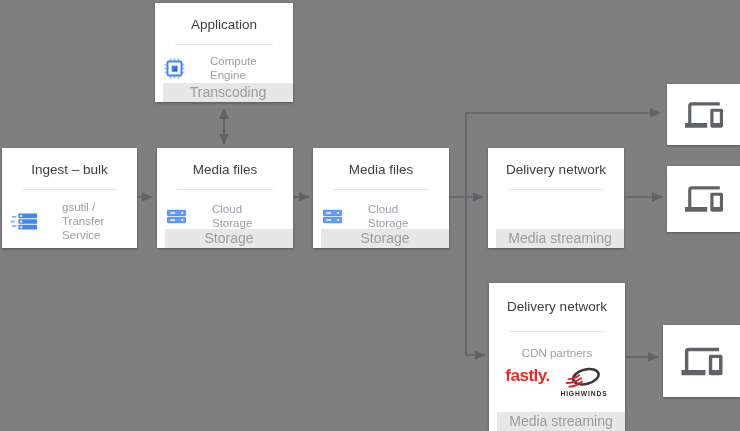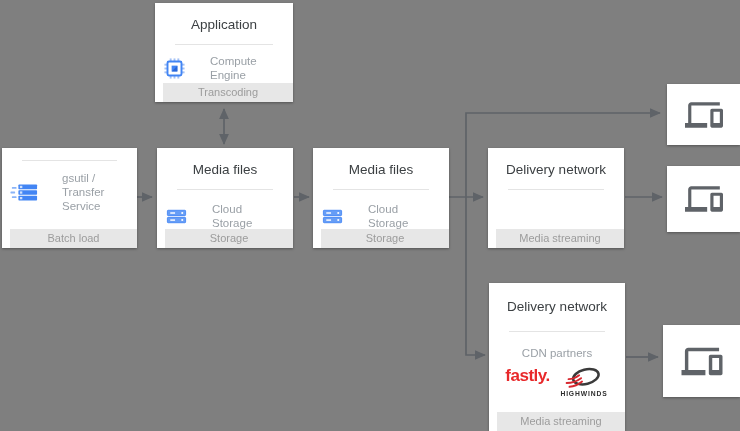--- a/index.html
+++ b/index.html
@@ -49,21 +49,21 @@
     line-height: 1.2;
   }
   .service-label.wrap { max-width: 88px; }
   .node-footer {
     position: absolute;
     left: 8px; right: 0; bottom: 0;
     height: 19px;
     line-height: 19px;
     background: #e7e7e7;
     text-align: center;
-    font-size: 11px;
+    font-size: 14px;
     color: #9c9c9c;
   }
   .node.tall .divider { margin-top: 17px; }
   .cdn-partners-label {
     text-align: center;
     margin-top: 15px;
     font-size: 11.5px;
     color: #9aa0a6;
   }
   .partners-row {
@@ -145,20 +145,21 @@
           <rect x="9" y="9" width="6" height="6" fill="#4285f4"></rect>
           <path d="M9,15 L15,9 L15,15 Z" fill="#2a67d8"></path>
         </svg>
       </span>
       <span class="service-label">Compute Engine</span>
     </div>
     <div class="node-footer">Transcoding</div>
   </div>
 
   <div class="node" style="left:2px; top:148px; width:135px; height:100px;">
+    <div class="node-title">Ingest – bulk</div>
     <div class="divider"></div>
     <div class="node-body" style="margin-top:11px;">
       <span class="icon">
         <svg viewBox="0 0 30 24" width="28" height="23">
           <g fill="#8ab4f8">
             <rect x="2" y="6" width="5" height="2" rx="0.6"></rect>
             <rect x="0.5" y="11" width="5" height="2" rx="0.6"></rect>
             <rect x="2" y="16" width="5" height="2" rx="0.6"></rect>
           </g>
           <g fill="#4285f4">
@@ -168,21 +169,20 @@
           </g>
           <g fill="#cfe0fc">
             <rect x="10.6" y="4.8" width="2.6" height="2.5"></rect>
             <rect x="10.6" y="10.8" width="2.6" height="2.5"></rect>
             <rect x="10.6" y="16.8" width="2.6" height="2.5"></rect>
           </g>
         </svg>
       </span>
       <span class="service-label wrap">gsutil / Transfer Service</span>
     </div>
-    <div class="node-footer">Batch load</div>
   </div>
 
   <div class="node" style="left:157px; top:148px; width:136px; height:100px;">
     <div class="node-title">Media files</div>
     <div class="divider"></div>
     <div class="node-body">
       <span class="icon">
         <svg viewBox="0 0 24 24" width="23" height="23">
           <g>
             <rect x="2.5" y="5.5" width="19" height="5.6" rx="0.8" fill="#669df6" stroke="#4285f4" stroke-width="0.9"></rect>

